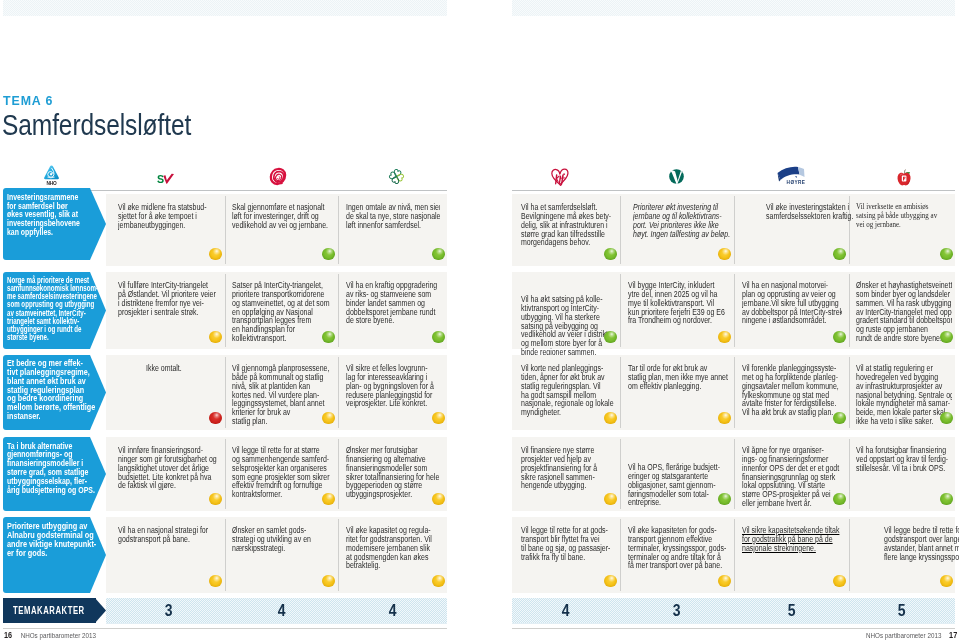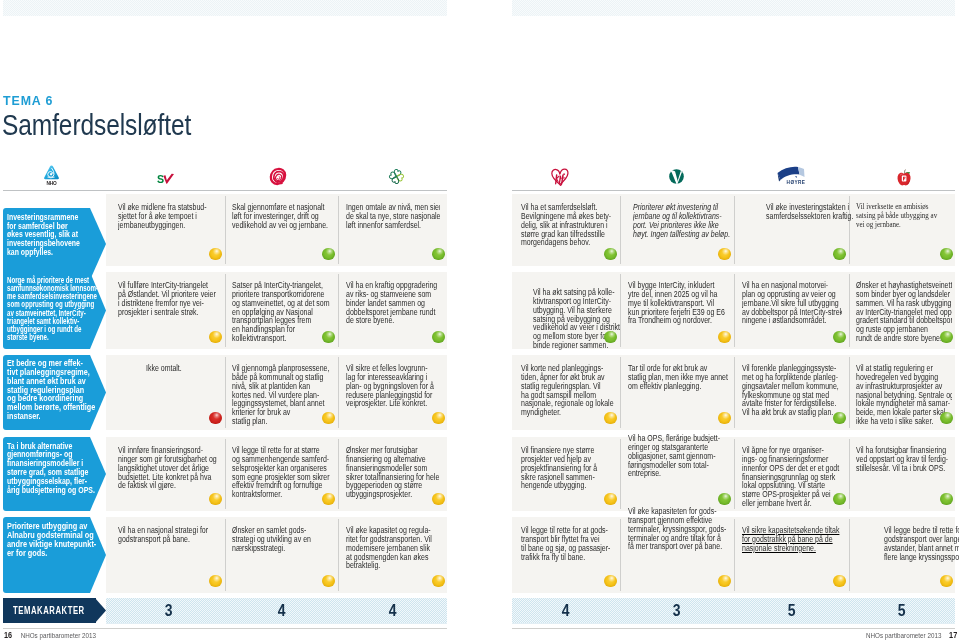--- a/index.html
+++ b/index.html
@@ -194,21 +194,21 @@
           <rect x="14.5" y="16" width="11.5" height="15" rx="2.2" fill="#ffffff"></rect>
           <path d="M17.5 19 L24 19 L24 21.4 L19.9 21.4 L19.9 23 L23 23 L23 25.4 L19.9 25.4 L19.9 28.5 L17.5 28.5 Z" fill="#d9262c"></path>
         </svg>
       </div>
   </div>
   <div class="hr hrL"></div>
   <div class="hr hrR"></div>
   <div class="row">
     <div class="band" style="left:106px;top:194px;width:341px;height:72px;"></div>
     <div class="band" style="left:512px;top:194px;width:443px;height:72px;"></div>
-    <div class="nhobox" style="top:208px;width:121px;height:72px;">
+    <div class="nhobox" style="top:188px;width:121px;height:72px;">
       <svg class="nhoarrow" width="103" height="72" viewBox="0 0 103 72">
           <path d="M3 0 L87 0 L103 36.0 L87 72 L3 72 Q0 72 0 69 L0 3 Q0 0 3 0 Z" fill="#1a9dd9"></path>
         </svg>
       <div class="inner" style="top:4.8px;line-height:8.75px;transform:scaleX(0.824);">
           <span class="ln">Investeringsrammene</span>
           <span class="ln">for samferdsel bør</span>
           <span class="ln">økes vesentlig, slik at</span>
           <span class="ln">investeringsbehovene</span>
           <span class="ln">kan oppfylles.</span>
         </div>
@@ -324,21 +324,21 @@
     <div class="cell" style="left:345.8px;top:281px;width:94.0px;height:68px;">
         <div class="txt">
           <span class="ln">Vil ha en kraftig oppgradering</span>
           <span class="ln">av riks- og stamveiene som</span>
           <span class="ln">binder landet sammen og</span>
           <span class="ln">dobbeltsporet jernbane rundt</span>
           <span class="ln">de store byene.</span>
         </div>
       </div>
     <div class="dot green" style="left:432.0px;top:330.8px;"></div>
-    <div class="cell" style="left:520.5px;top:288px;width:93.5px;height:68px;margin-left:12px;">
+    <div class="cell" style="left:520.5px;top:295px;width:93.5px;height:68px;">
         <div class="txt">
           <span class="ln">Vil ha økt satsing på kolle-</span>
           <span class="ln">ktivtransport og InterCity-</span>
           <span class="ln">utbygging. Vil ha sterkere</span>
           <span class="ln">satsing på veibygging og</span>
           <span class="ln">vedlikehold av veier i distrikt</span>
           <span class="ln">og mellom store byer for å</span>
           <span class="ln">binde regioner sammen.</span>
         </div>
       </div>
@@ -525,21 +525,21 @@
     <div class="cell" style="left:520.5px;top:446px;width:93.5px;height:65px;">
         <div class="txt">
           <span class="ln">Vil finansiere nye større</span>
           <span class="ln">prosjekter ved hjelp av</span>
           <span class="ln">prosjektfinansiering for å</span>
           <span class="ln">sikre rasjonell sammen-</span>
           <span class="ln">hengende utbygging.</span>
         </div>
       </div>
     <div class="dot yellow" style="left:604.0px;top:492.8px;"></div>
-    <div class="cell" style="left:627.5px;top:434px;width:101.0px;height:65px;">
+    <div class="cell" style="left:627.5px;top:463px;width:101.0px;height:65px;">
         <div class="txt">
           <span class="ln">Vil ha OPS, flerårige budsjett-</span>
           <span class="ln">eringer og statsgaranterte</span>
           <span class="ln">obligasjoner, samt gjennom-</span>
           <span class="ln">føringsmodeller som total-</span>
           <span class="ln">entreprise.</span>
         </div>
       </div>
     <div class="dot green" style="left:718.0px;top:492.8px;"></div>
     <div class="cell" style="left:741.5px;top:446px;width:100.5px;height:65px;">
@@ -609,21 +609,21 @@
     <div class="dot yellow" style="left:432.0px;top:574.8px;"></div>
     <div class="cell" style="left:520.5px;top:526px;width:93.5px;height:67px;">
         <div class="txt">
           <span class="ln">Vil legge til rette for at gods-</span>
           <span class="ln">transport blir flyttet fra vei</span>
           <span class="ln">til bane og sjø, og passasjer-</span>
           <span class="ln">trafikk fra fly til bane.</span>
         </div>
       </div>
     <div class="dot yellow" style="left:604.0px;top:574.8px;"></div>
-    <div class="cell" style="left:627.5px;top:507px;width:101.0px;height:67px;">
+    <div class="cell" style="left:627.5px;top:526px;width:101.0px;height:67px;">
         <div class="txt">
           <span class="ln">Vil øke kapasiteten for gods-</span>
           <span class="ln">transport gjennom effektive</span>
           <span class="ln">terminaler, kryssingsspor, gods-</span>
           <span class="ln">terminaler og andre tiltak for å</span>
           <span class="ln">få mer transport over på bane.</span>
         </div>
       </div>
     <div class="dot yellow" style="left:718.0px;top:574.8px;"></div>
     <div class="cell" style="left:741.5px;top:526px;width:100.5px;height:67px;text-decoration:underline;">

